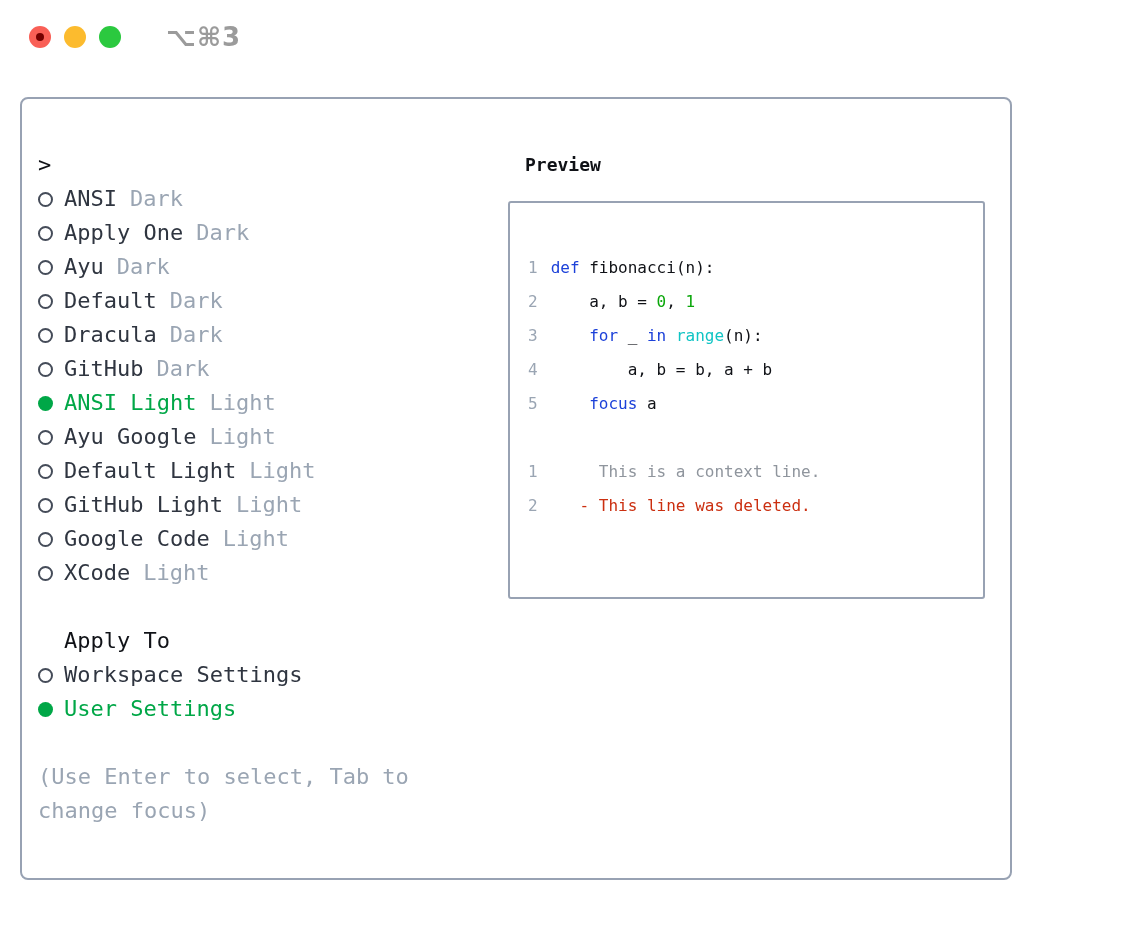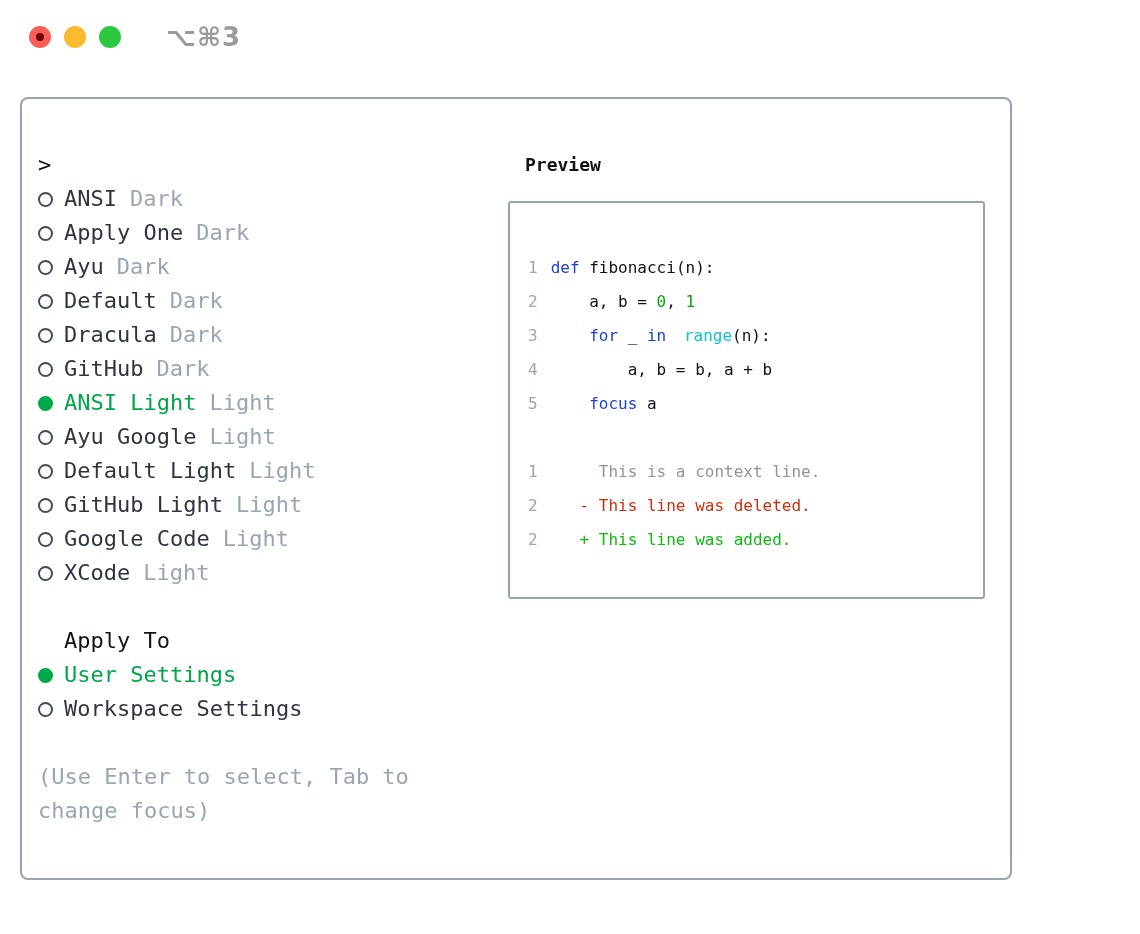--- a/index.html
+++ b/index.html
@@ -57,21 +57,21 @@
 
   
   .preview-title{position:absolute;left:503px;top:49px;height:34px;line-height:34px;font-size:18px;font-weight:bold;color:var(--text-black);}
   .preview-box{position:absolute;left:486px;top:102px;width:477px;height:398px;border:2px solid var(--border-gray);border-radius:3px;background:#fff;overflow:hidden;}
   .code{padding:48px 0 0 18px;font-size:16px;line-height:34px;}
   .code-line{white-space:pre;height:34px;}
   .line-num{display:inline-block;width:13px;color:var(--line-num);}
   .tok-default{color:var(--text-black);}
   .tok-keyword{color:var(--keyword-blue);}
   .tok-number{color:var(--number-green);}
-  .tok-builtin{color:var(--builtin-cyan);margin-left:8px;}
+  .tok-builtin{color:var(--builtin-cyan);}
   .tok-context{color:var(--context);}
   .tok-deleted{color:var(--deleted-red);}
   .tok-added{color:var(--added-green);}
 </style>
 </head>
 <body>
 
 <div class="window">
 
   <div class="titlebar">
@@ -160,46 +160,45 @@
   <div class="row">
     <span class="marker"><span class="radio empty"></span></span>
     <span class="name">XCode</span>
     <span class="variant">Light</span>
   </div>
 </div>
 
       <div class="apply-section">
         <div class="apply-title">Apply To</div>
         <div id="apply-list">
+  <div class="row">
+    <span class="marker"><span class="radio empty"></span></span>
+    <span class="name opt-label">Workspace Settings</span>
+    
+  </div>
+
   <div class="row selected">
     <span class="marker"><span class="radio filled"></span></span>
     <span class="name opt-label">User Settings</span>
-    
-  </div>
-
-  <div class="row">
-    <span class="marker"><span class="radio empty"></span></span>
-    <span class="name opt-label">Workspace Settings</span>
     
   </div>
 </div>
       </div>
 
       <div class="hint">(Use Enter to select, Tab to change focus)</div>
     </div>
 
     <div class="preview-title">Preview</div>
     <div class="preview-box">
       <div class="code" id="code-block">
           <div class="code-line"><span class="line-num">1</span> <span class="tok-keyword">def</span><span class="tok-default"> fibonacci(n):</span></div>
           <div class="code-line"><span class="line-num">2</span> <span class="tok-default">    a, b = </span><span class="tok-number">0</span><span class="tok-default">, </span><span class="tok-number">1</span></div>
           <div class="code-line"><span class="line-num">3</span> <span class="tok-default">    </span><span class="tok-keyword">for</span><span class="tok-default"> _ </span><span class="tok-keyword">in</span><span class="tok-default"> </span><span class="tok-builtin">range</span><span class="tok-default">(n):</span></div>
           <div class="code-line"><span class="line-num">4</span> <span class="tok-default">        a, b = b, a + b</span></div>
           <div class="code-line"><span class="line-num">5</span> <span class="tok-default">    </span><span class="tok-keyword">focus</span><span class="tok-default"> a</span></div>
           <div class="code-line"><span class="line-num"></span> </div>
           <div class="code-line"><span class="line-num">1</span> <span class="tok-context">     This is a context line.</span></div>
           <div class="code-line"><span class="line-num">2</span> <span class="tok-deleted">   - This line was deleted.</span></div>
-          <div class="code-line"><span class="line-num">2</span> <span class="tok-added">   + This line was added.</span></div>
         </div>
     </div>
 
   </div>
 </div>
 
 </body></html>

